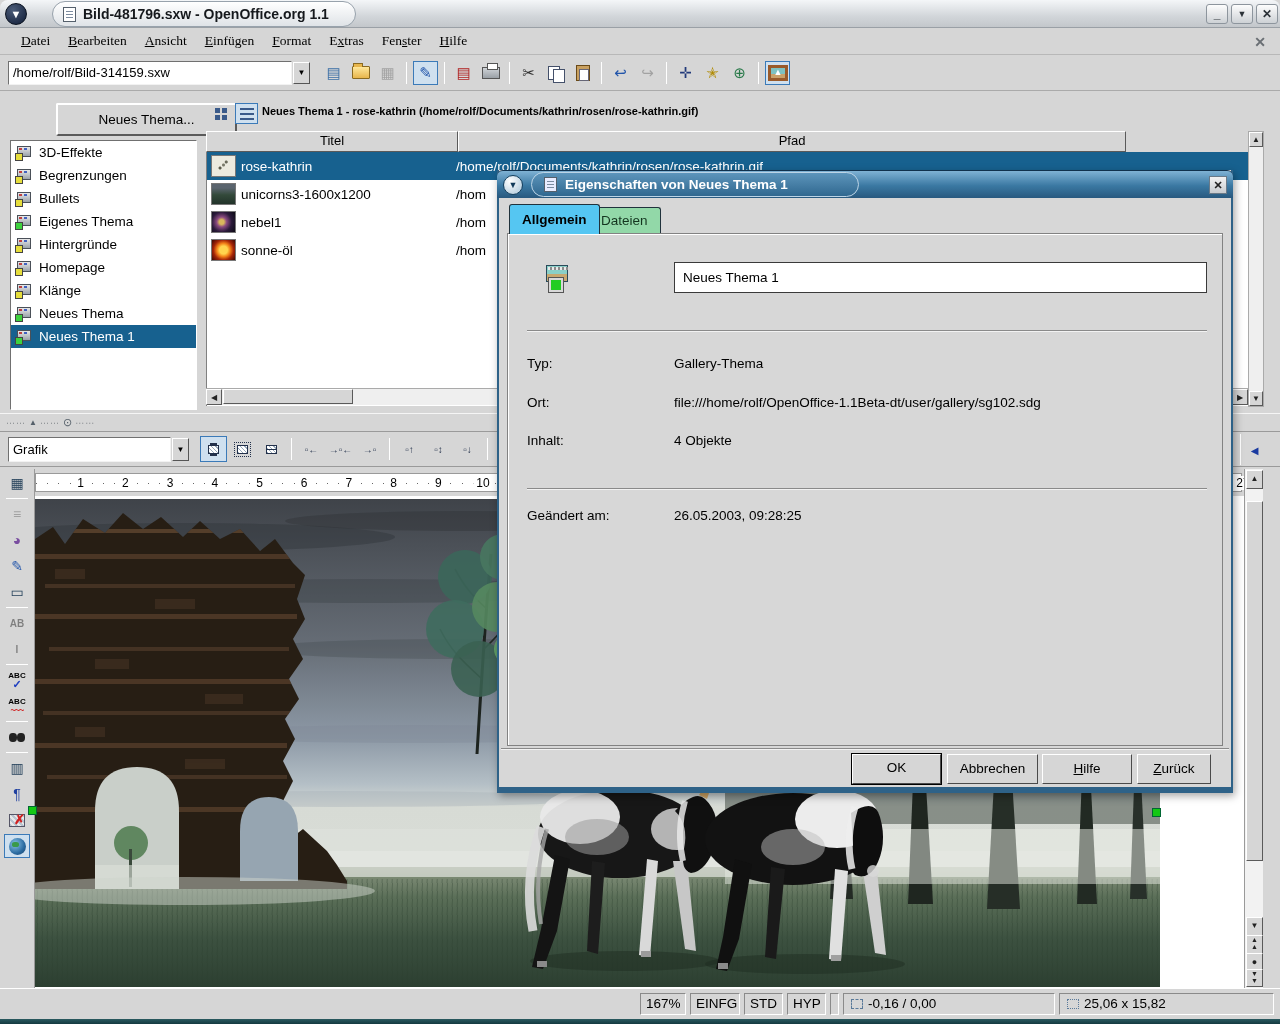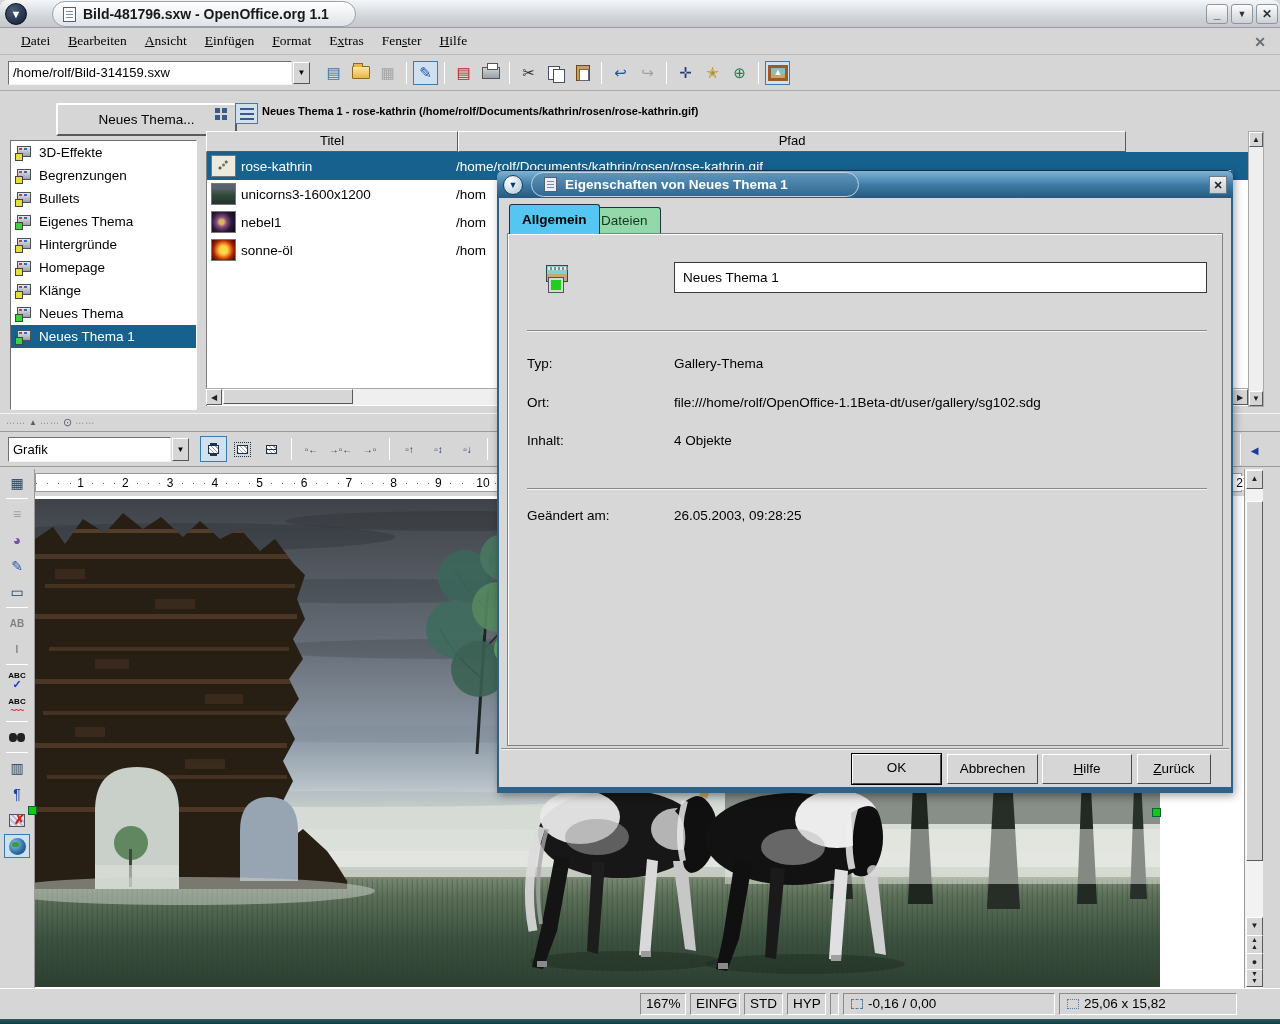--- a/index.html
+++ b/index.html
@@ -625,21 +625,21 @@
   <div class="vsb-btn" style="top:500px; line-height:7px; font-size:7px; height:18px;">▼<br>▼</div>
 </div>
 
 <div class="abs" id="statusbar">
   <div class="sb-cell cellsunken" style="left:640px; width:46px;">167%</div>
   <div class="sb-cell cellsunken" style="left:690px; width:50px;">EINFG</div>
   <div class="sb-cell cellsunken" style="left:744px; width:39px;">STD</div>
   <div class="sb-cell cellsunken" style="left:787px; width:39px;">HYP</div>
   <div class="sb-cell cellsunken" style="left:830px; width:9px;"></div>
   <div class="sb-cell cellsunken" style="left:843px; width:212px;"><span class="mini-ico"></span><span>-0,16 / 0,00</span></div>
-  <div class="sb-cell cellsunken" style="left:1059px; width:178px;"><span class="mini-ico" style="border-style:dotted;"></span><span>25,06 x 15,82</span></div>
+  <div class="sb-cell cellsunken" style="left:1059px; width:215px;"><span class="mini-ico" style="border-style:dotted;"></span><span>25,06 x 15,82</span></div>
 </div>
 <div class="abs" id="sb-bottom-edge"></div>
 
 <div class="abs" id="dialog">
   <div id="dlg-titlebar">
     <div id="dlg-menu-btn">▼</div>
     <div id="dlg-pill">
       <span class="doc-ico" style="background:#e8ecff;"></span>
       <span class="txt">Eigenschaften von Neues Thema 1</span>
     </div>

